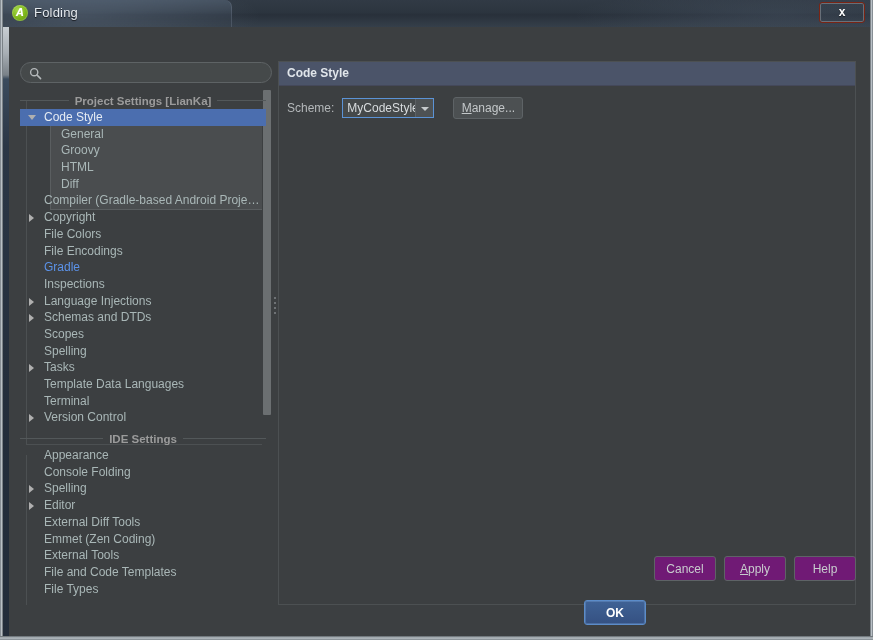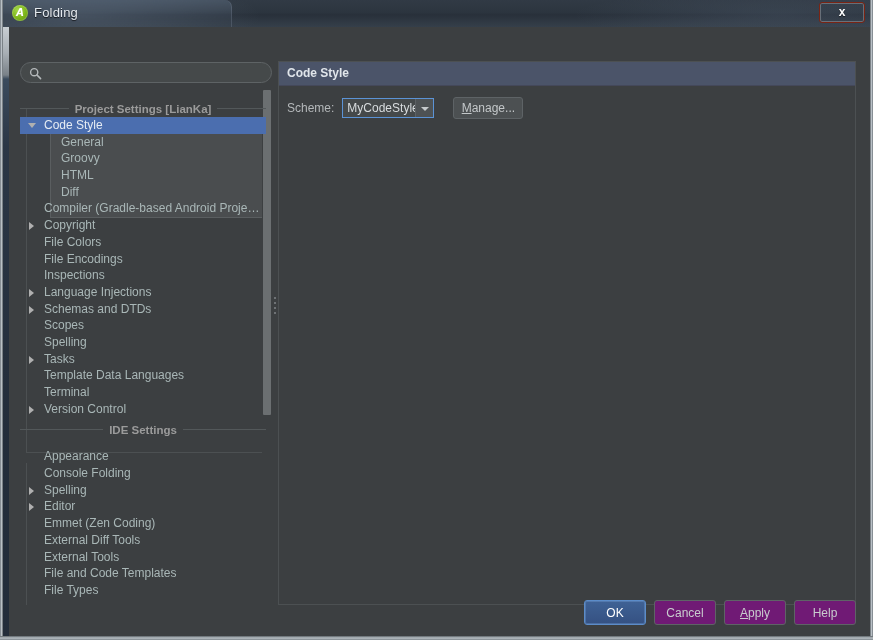--- a/index.html
+++ b/index.html
@@ -122,21 +122,21 @@
   
   #tree-panel {
     position: absolute; left: 17px; top: 61px; width: 252px; height: 517px;
     background: #3c3f41;
     overflow: hidden;
   }
   #tree-scroll {
     position: absolute; left: 0; top: 0; width: 252px; height: 517px;
     overflow: hidden;
   }
-  #tree-inner { position: absolute; left: 0; top: 12px; width: 246px; }
+  #tree-inner { position: absolute; left: 0; top: 4px; width: 246px; }
 
   .section-head {
     position: relative; height: 17px; margin: 0;
     display: flex; align-items: center;
   }
   .section-head .line {
     flex: 1 1 auto; height: 1px; background: #53585a; min-width: 8px;
   }
   .section-head .label {
     flex: 0 0 auto;
@@ -284,22 +284,23 @@
     background: #701a75;
     border: 1px solid #5e6366;
     border-radius: 3px;
     color: #c8ccce; font-size: 12px;
     display: flex; align-items: center; justify-content: center;
     cursor: pointer;
   }
   .dlg-btn.default {
     background: linear-gradient(to bottom, #3f6295, #355182);
     border: 1px solid #5b8cc9;
-    color: #ffffff; font-weight: normal;
+    color: #ffffff; font-weight: bold;
     box-shadow: 0 0 0 1px rgba(120,165,220,0.35) inset;
+    margin-top: 44px;
   }
   .dlg-btn .mn { text-decoration: underline; }
 
   
   #bottom-sep {
     position: absolute; left: 6px; right: 6px; bottom: 45px; height: 1px;
     background: transparent;
   }
 </style>
 </head>
@@ -371,20 +372,23 @@
             <div class="tree-row lvl0" style="position: relative; z-index: 1;">
               <div class="arrow"></div>
               <span class="txt">Copyright</span>
             </div>
             <div class="tree-row lvl0" style="position: relative; z-index: 1;">
               <span class="txt">File Colors</span>
             </div>
             <div class="tree-row lvl0" style="position: relative; z-index: 1;">
               <span class="txt">File Encodings</span>
             </div>
+            <div class="tree-row lvl0 link" style="position: relative; z-index: 1;">
+              <span class="txt">Gradle</span>
+            </div>
             <div class="tree-row lvl0" style="position: relative; z-index: 1;">
               <span class="txt">Inspections</span>
             </div>
             <div class="tree-row lvl0" style="position: relative; z-index: 1;">
               <div class="arrow"></div>
               <span class="txt">Language Injections</span>
             </div>
             <div class="tree-row lvl0" style="position: relative; z-index: 1;">
               <div class="arrow"></div>
               <span class="txt">Schemas and DTDs</span>
@@ -407,39 +411,39 @@
             </div>
             <div class="tree-row lvl0" style="position: relative; z-index: 1;">
               <div class="arrow"></div>
               <span class="txt">Version Control</span>
             </div>
             <div class="section-head" style="margin-top: 4px; position: relative; z-index: 1;">
               <div class="line"></div>
               <div class="label">IDE Settings</div>
               <div class="line"></div>
             </div>
-            <div class="tree-row lvl0" style="position: relative; z-index: 1; margin-top: 10px;">
+            <div class="tree-row lvl0" style="position: relative; z-index: 1;">
               <span class="txt">Appearance</span>
             </div>
             <div class="tree-row lvl0" style="position: relative; z-index: 1;">
               <span class="txt">Console Folding</span>
             </div>
             <div class="tree-row lvl0" style="position: relative; z-index: 1;">
               <div class="arrow"></div>
               <span class="txt">Spelling</span>
             </div>
             <div class="tree-row lvl0" style="position: relative; z-index: 1;">
               <div class="arrow"></div>
               <span class="txt">Editor</span>
             </div>
             <div class="tree-row lvl0" style="position: relative; z-index: 1;">
+              <span class="txt">External Diff Tools</span>
+            </div>
+            <div class="tree-row lvl0" style="position: relative; z-index: 1;">
               <span class="txt">Emmet (Zen Coding)</span>
-            </div>
-            <div class="tree-row lvl0" style="position: relative; z-index: 1;">
-              <span class="txt">External Diff Tools</span>
             </div>
             <div class="tree-row lvl0" style="position: relative; z-index: 1;">
               <span class="txt">External Tools</span>
             </div>
             <div class="tree-row lvl0" style="position: relative; z-index: 1;">
               <span class="txt">File and Code Templates</span>
             </div>
             <div class="tree-row lvl0" style="position: relative; z-index: 1;">
               <span class="txt">File Types</span>
             </div>

